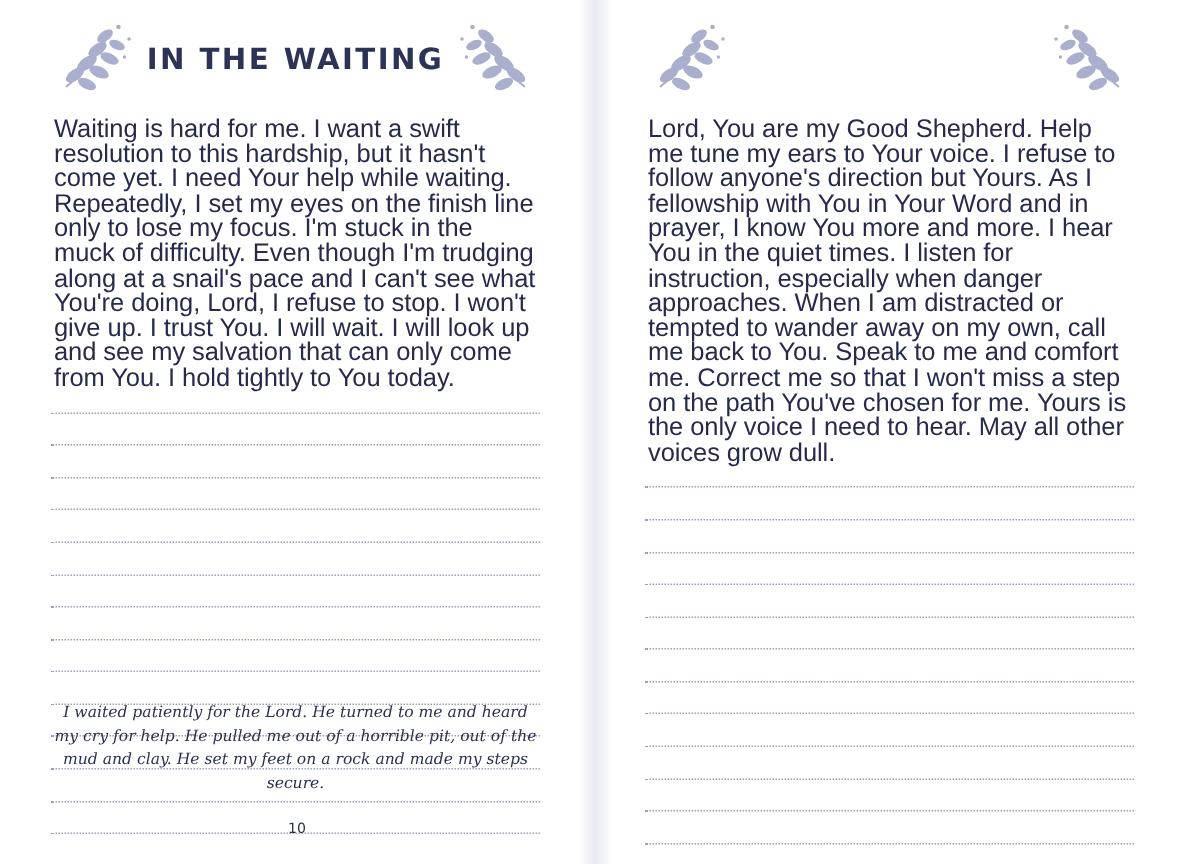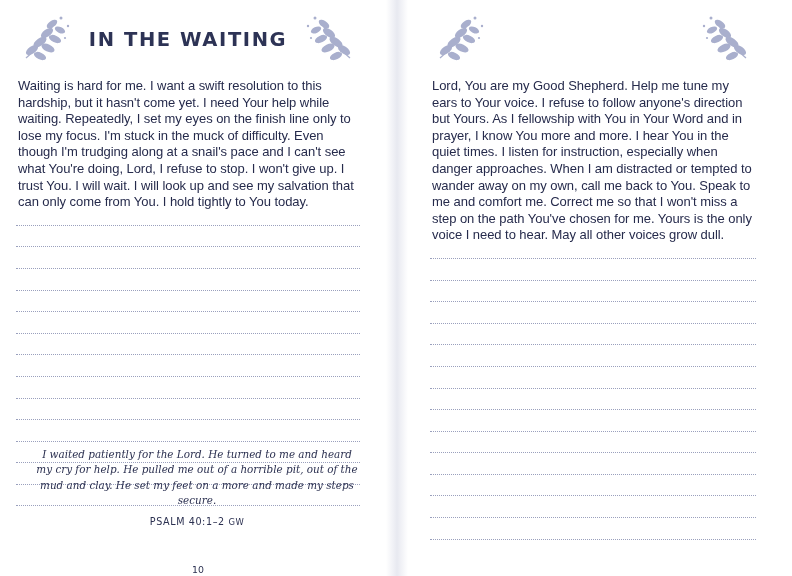--- a/index.html
+++ b/index.html
@@ -20,21 +20,21 @@
     height: 576px;
     display: flex;
   }
   .page {
     position: relative;
     width: 396px;
     height: 576px;
     box-sizing: border-box;
   }
   .page-left {
-    padding: 0 36px 0 16px;
+    padding: 0 36px 0 34px;
   }
   .page-right {
     padding: 0 36px 0 34px;
   }
   
   .gutter {
     position: absolute;
     left: 386px;
     top: 0;
     width: 22px;
@@ -65,21 +65,21 @@
     top: 6px;
     width: 62px;
     height: 62px;
     color: #a9afcd;
   }
   .leaf svg { display: block; width: 62px; height: 62px; }
   .leaf-left { left: 0px; }
   .leaf-right { right: 0px; }
 
   .body-text {
-    font-size: 13px;
+    font-size: 17px;
     line-height: 16.6px;
     color: #262b4c;
     text-align: left;
     margin: 0 2px 0 2px;
     letter-spacing: -0.05px;
   }
 
   .lines {
     margin-top: 14px;
   }
@@ -112,21 +112,21 @@
     color: #2b3050;
   }
   .smallcaps {
     font-size: 8.4px;
     letter-spacing: 0.5px;
   }
   .page-num {
     position: absolute;
     left: 0;
     right: 0;
-    bottom: 1px;
+    bottom: 18px;
     text-align: center;
     font-family: "DejaVu Sans", sans-serif;
     font-size: 9.4px;
     color: #2b3050;
   }
 </style>
 </head>
 <body>
 
 <div class="spread">
@@ -185,25 +185,21 @@
       <div class="rule"></div>
       <div class="rule"></div>
       <div class="rule"></div>
       <div class="rule"></div>
       <div class="rule"></div>
       <div class="rule"></div>
       <div class="rule"></div>
     </div>
 
     <div class="verse">
-      <div>I waited patiently for the Lord. He turned to me and heard my cry for help. He pulled me out of a horrible pit, out of the mud and clay. He set my feet on a more and made my steps secure.</div>
-      <div class="verse-ref">
-        <span>Psalm 40:1–2</span>
-        <span class="smallcaps">GW</span>
-      </div>
+      <div>I waited patiently for the Lord. He turned to me and heard my cry for help. He pulled me out of a horrible pit, out of the mud and clay. He set my feet on a rock and made my steps secure.</div>
     </div>
 
     <div class="page-num">10</div>
   </div>
 
   <div class="page page-right">
     <div class="header">
       <span class="leaf leaf-left">
         <svg viewBox="0 0 62 62" xmlns="http://www.w3.org/2000/svg">
           <g fill="#a9afcd">

